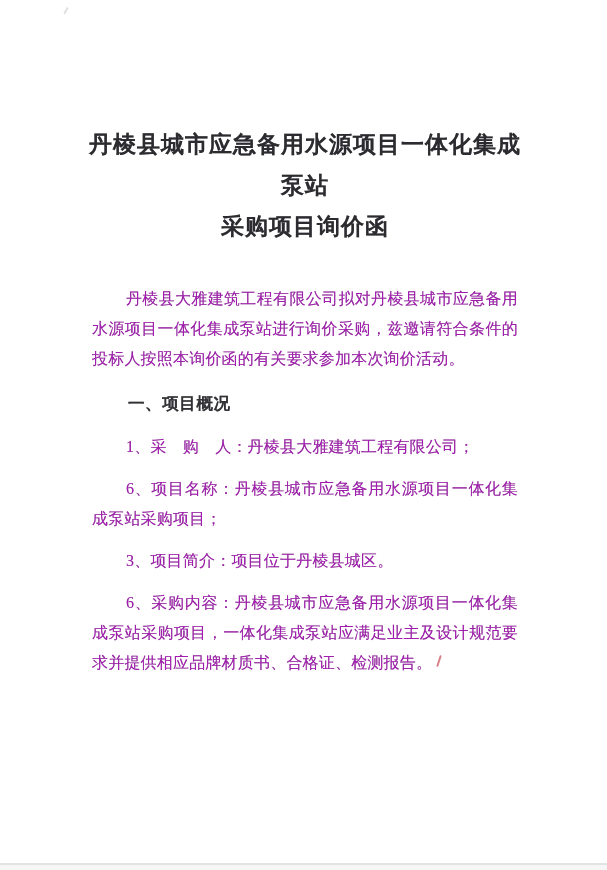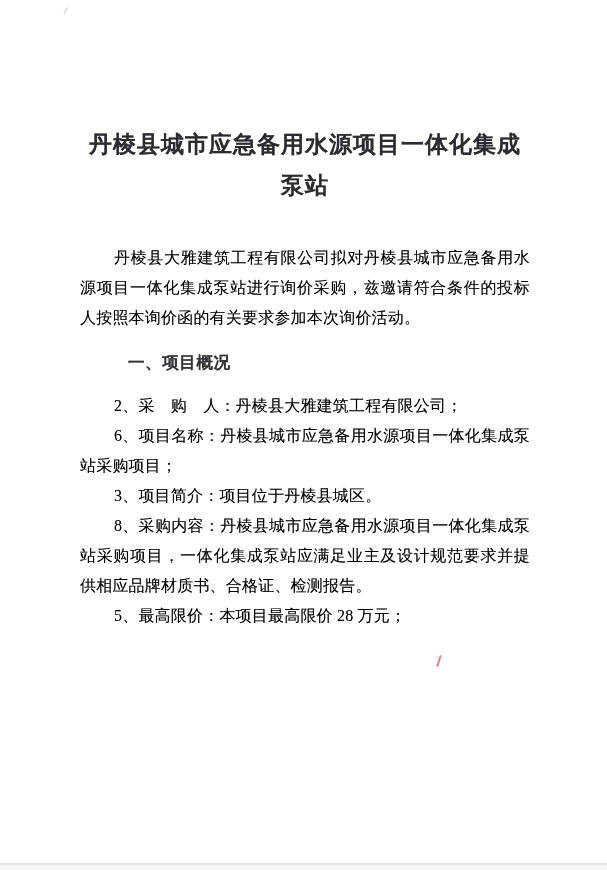--- a/index.html
+++ b/index.html
@@ -28,25 +28,25 @@
     line-height: 41px;
     letter-spacing: 1px;
     text-align: center;
     color: #2c2c30;
     text-shadow: 0 0 0.5px rgba(44,44,48,0.55);
   }
   .doc-title .title-line {
     display: block;
   }
   .para {
-    margin: 0;
+    margin: 12px;
     font-size: 16px;
     line-height: 30px;
     letter-spacing: 0.2px;
-    color: #000000;
+    color: #a21caf;
     text-align: justify;
     text-align-last: left;
     text-indent: 34px;
     text-shadow: 0 0 0.4px rgba(63,63,68,0.45);
   }
   .intro {
     margin-top: 37px;
   }
   .heading {
     margin: 14px;
@@ -93,28 +93,28 @@
 </style>
 </head>
 <body>
 
 <div class="page">
   <span class="scan-speck"></span>
 
   <div class="content">
     <h1 class="doc-title">
       <span class="title-line">丹棱县城市应急备用水源项目一体化集成泵站</span>
+      <span class="title-line">采购项目询价函</span>
     </h1>
 
     <p class="para intro">丹棱县大雅建筑工程有限公司拟对丹棱县城市应急备用水源项目一体化集成泵站进行询价采购，兹邀请符合条件的投标人按照本询价函的有关要求参加本次询价活动。</p>
 
     <h2 class="heading">一、项目概况</h2>
-    <p class="para">2、采　购　人：丹棱县大雅建筑工程有限公司；</p>
+    <p class="para">1、采　购　人：丹棱县大雅建筑工程有限公司；</p>
     <p class="para">6、项目名称：丹棱县城市应急备用水源项目一体化集成泵站采购项目；</p>
     <p class="para">3、项目简介：项目位于丹棱县城区。</p>
-    <p class="para">8、采购内容：丹棱县城市应急备用水源项目一体化集成泵站采购项目，一体化集成泵站应满足业主及设计规范要求并提供相应品牌材质书、合格证、检测报告。</p>
-    <p class="para">5、最高限价：本项目最高限价 28 万元；</p>
+    <p class="para">6、采购内容：丹棱县城市应急备用水源项目一体化集成泵站采购项目，一体化集成泵站应满足业主及设计规范要求并提供相应品牌材质书、合格证、检测报告。</p>
 
   </div>
 
   <span class="red-mark"></span>
   <div class="scan-edge"></div>
 </div>
 
 </body></html>

